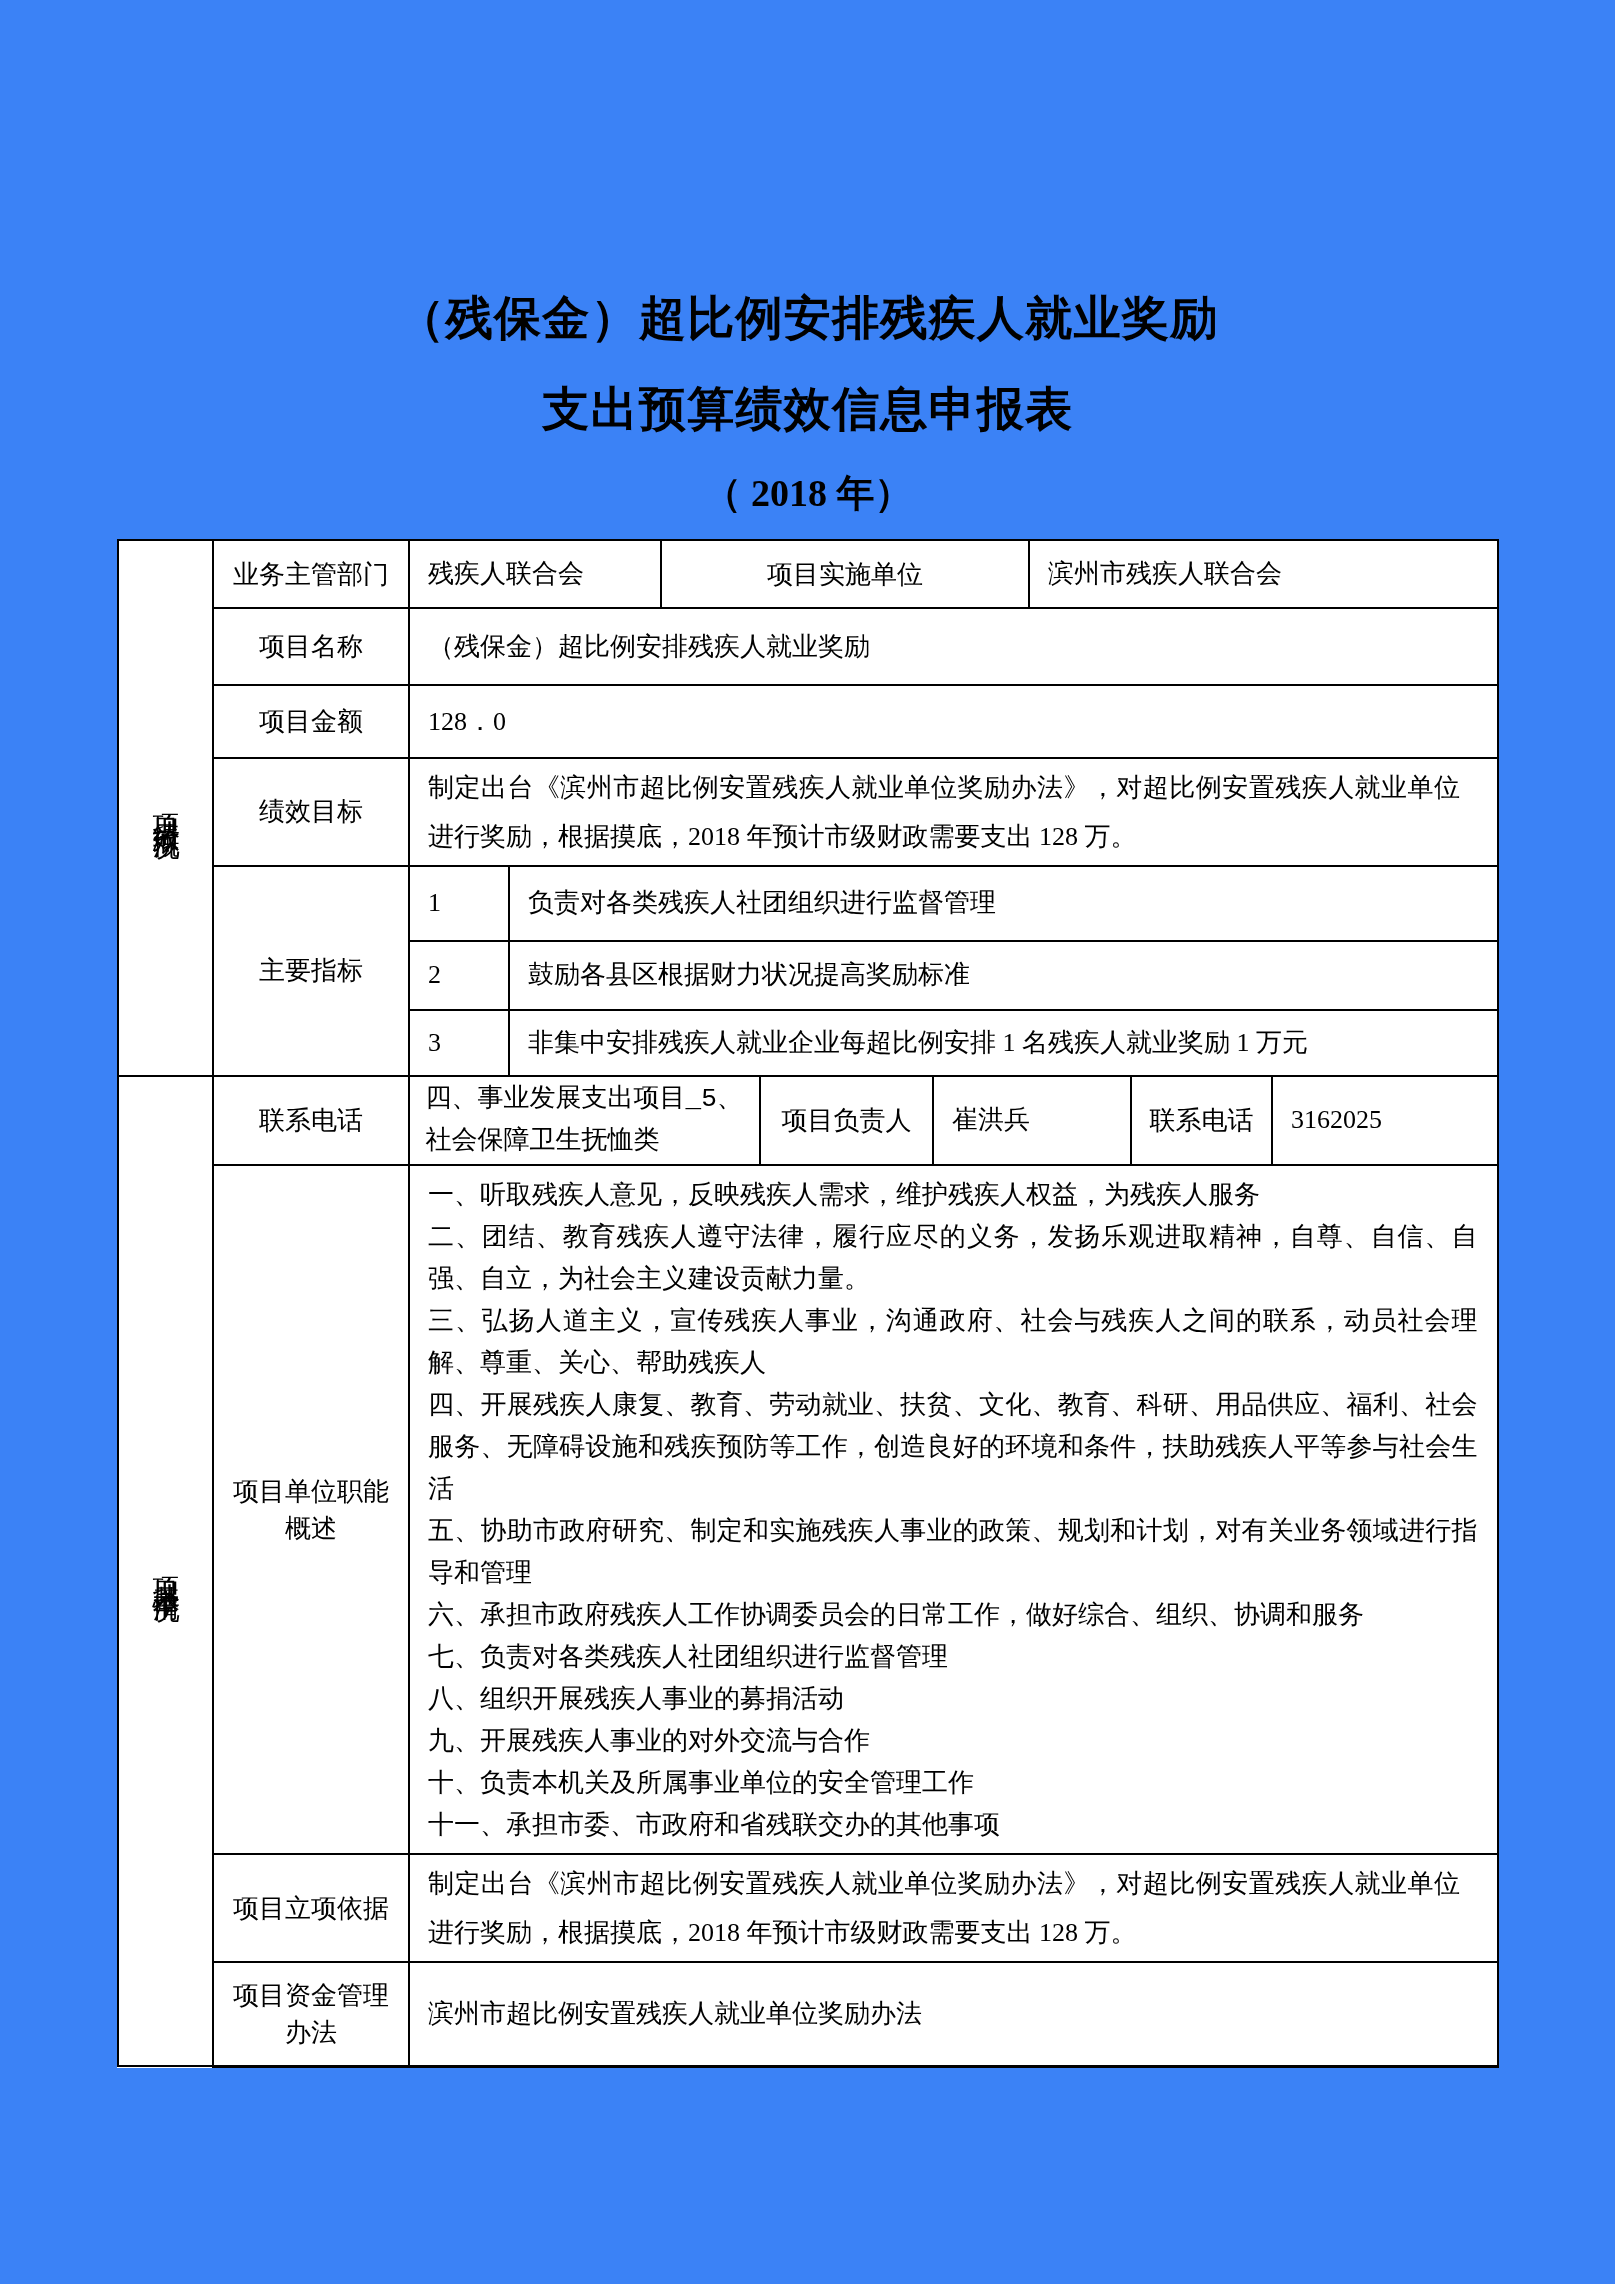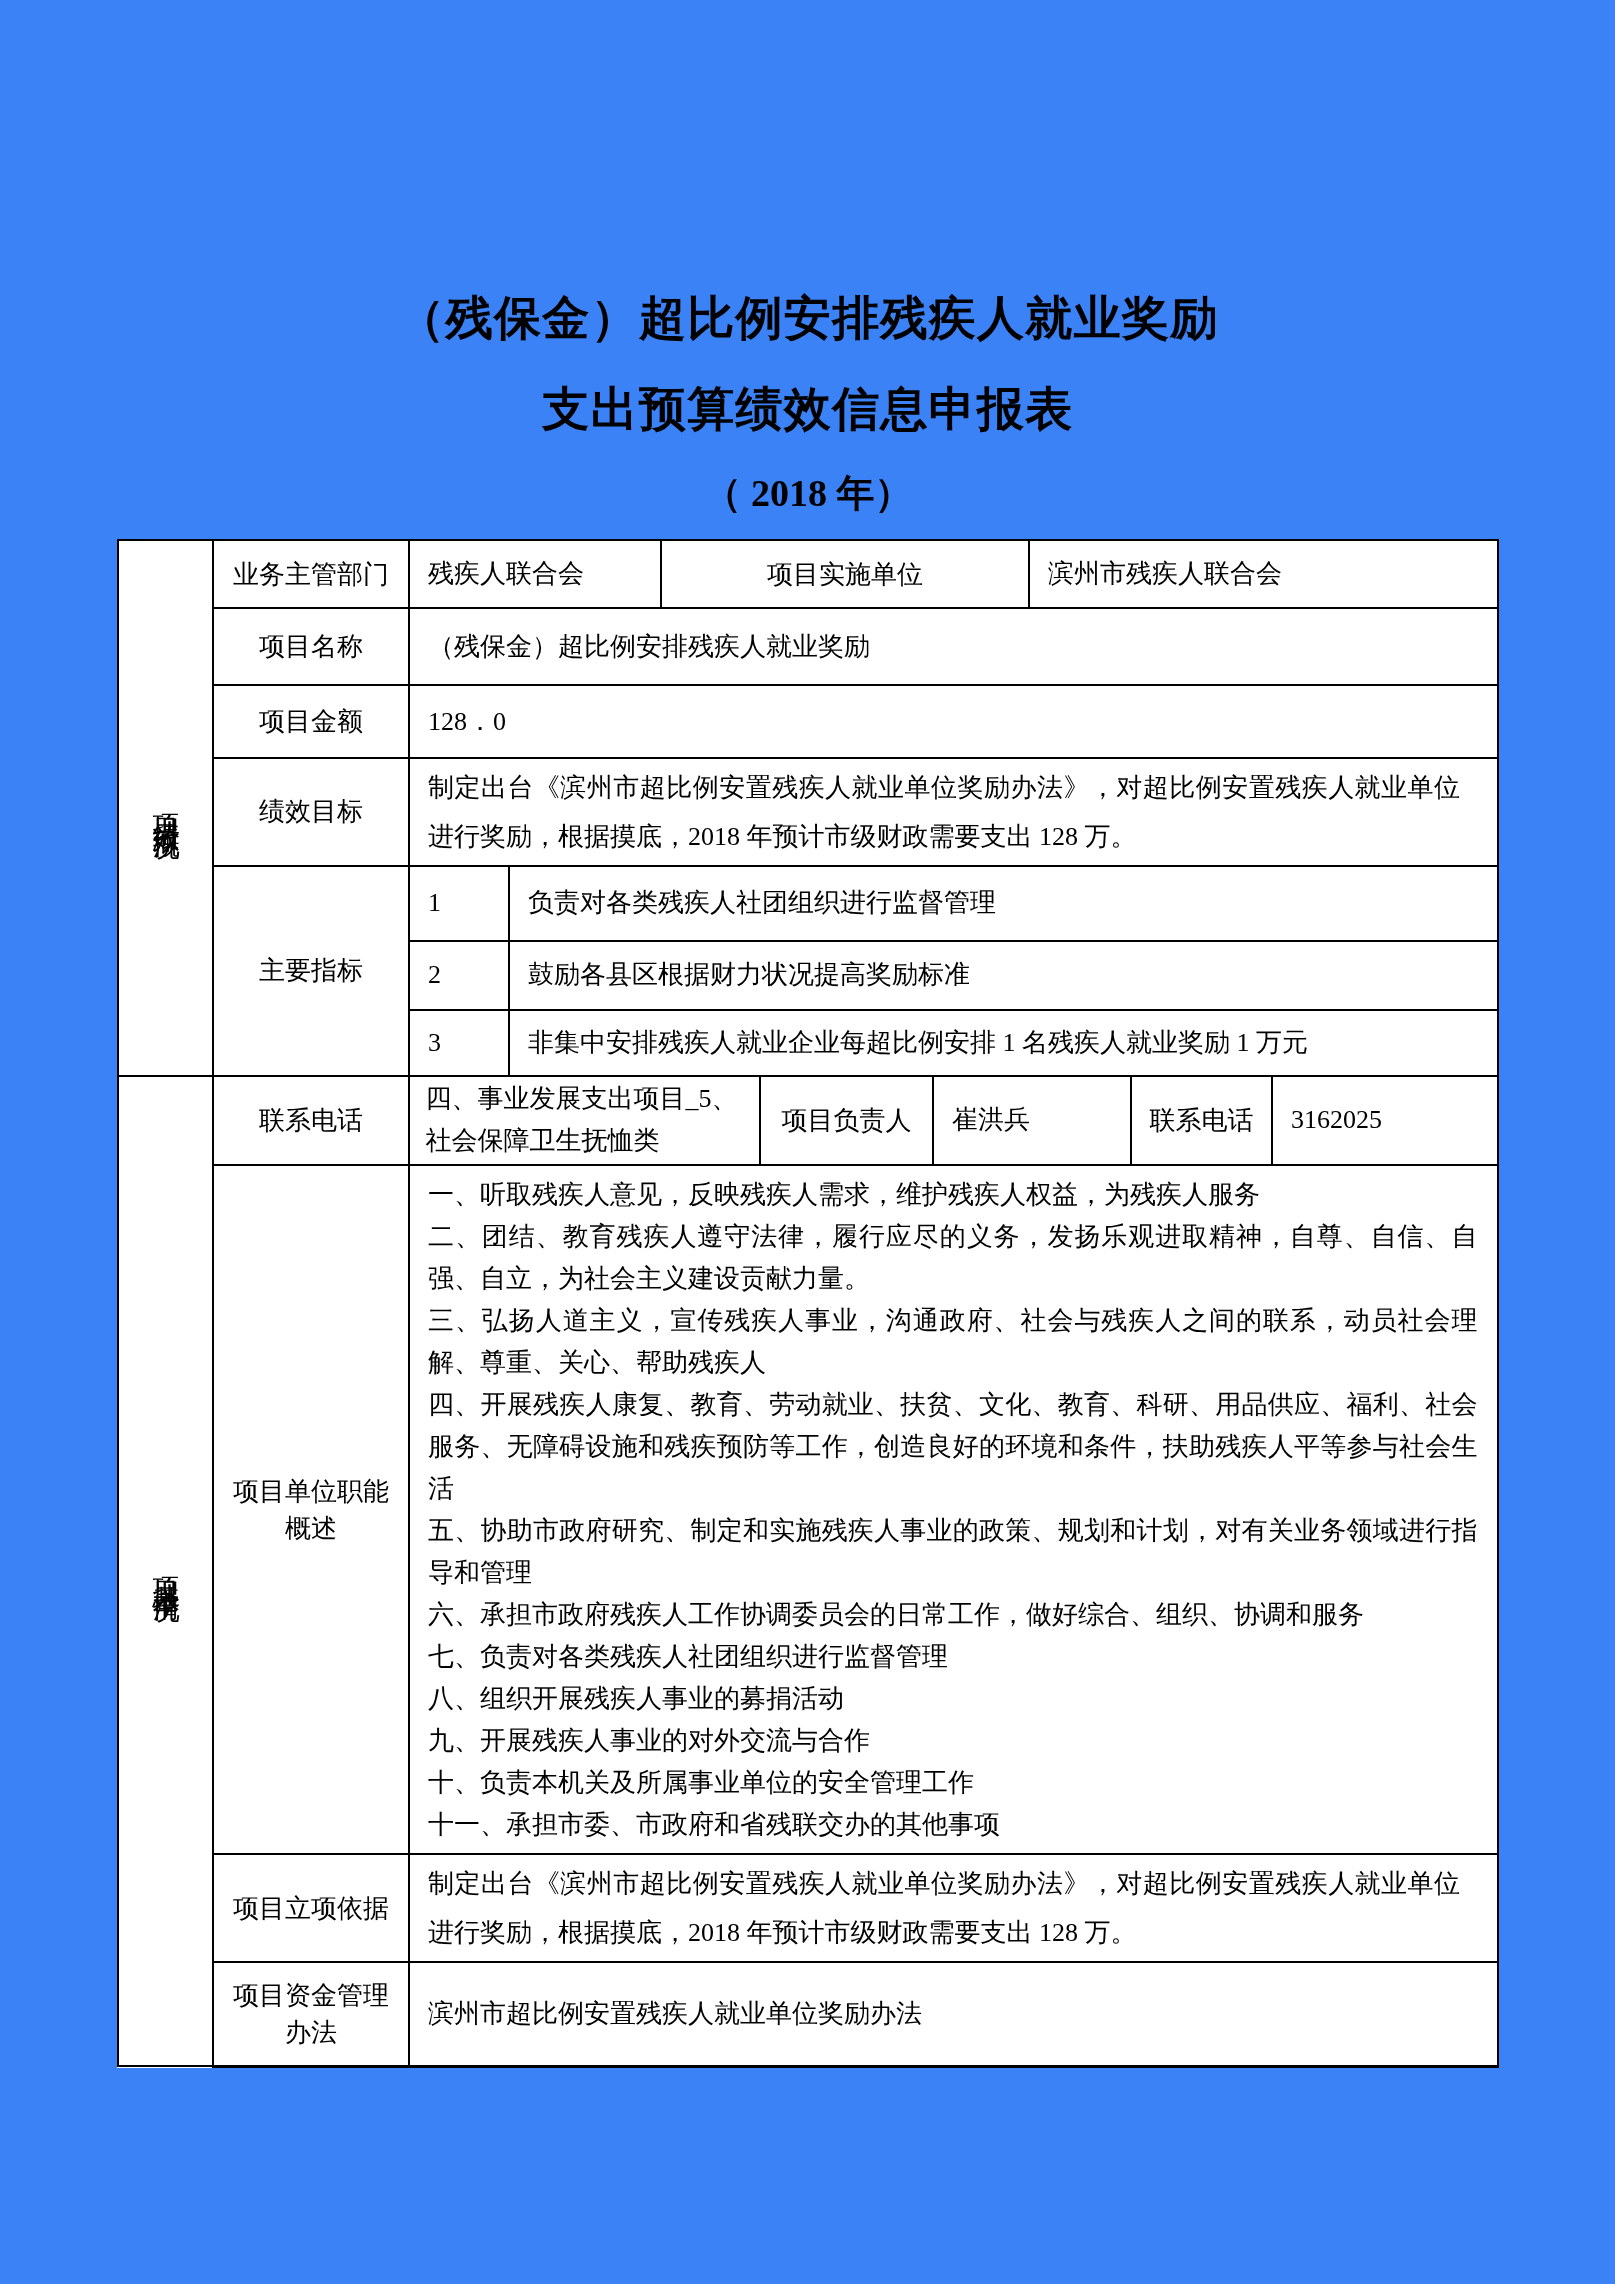--- a/index.html
+++ b/index.html
@@ -83,20 +83,21 @@
   td.duty{
     text-align:justify;
     line-height:42px;
     padding:7.8px 19.6px 7.8px 18px;
     vertical-align:middle;
   }
   td.attr{
     text-align:left;
     line-height:42px;
     padding:0 15.6px;
+    font-family:Liberation Mono, monospace;
   }
   .duty-item{margin:0;padding:0;text-align:justify;}
 </style>
 </head>
 <body>
 
 <div class="page">
 
   <div class="titles">
     <div>（残保金）超比例安排残疾人就业奖励</div>

